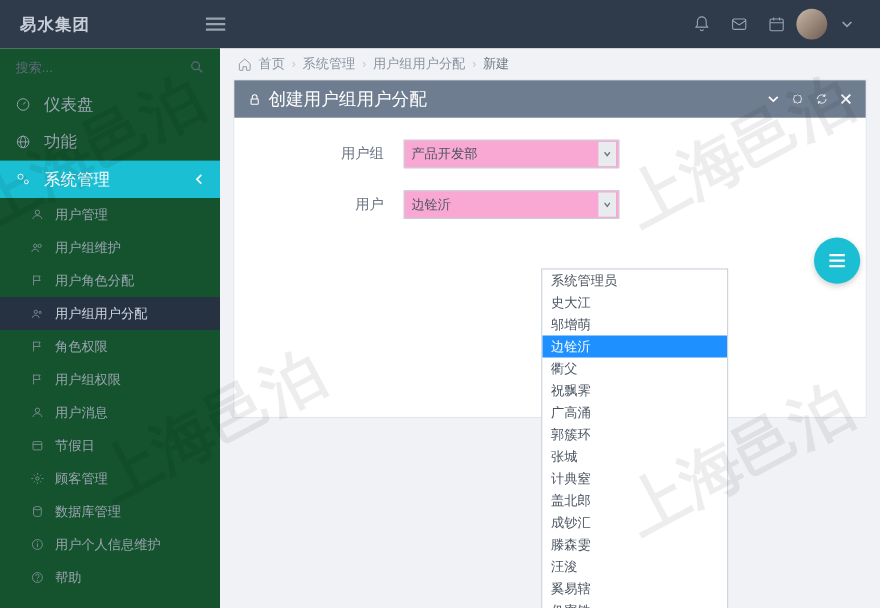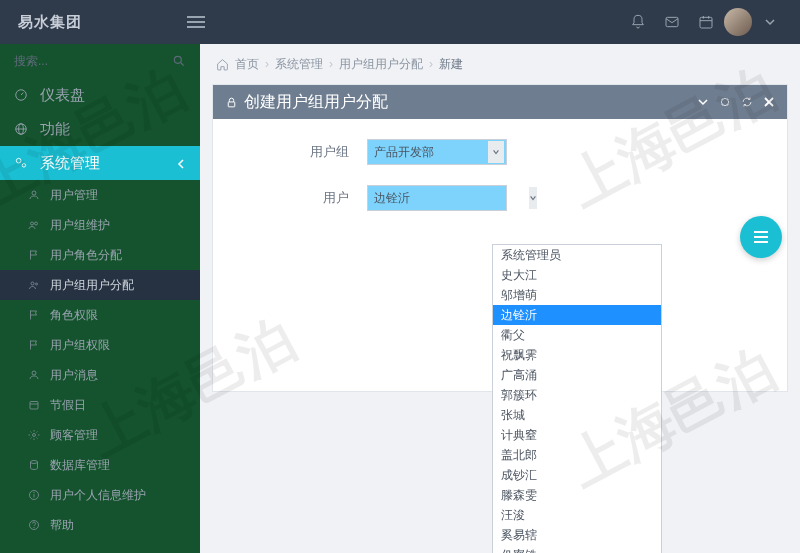--- a/index.html
+++ b/index.html
@@ -41,37 +41,37 @@
 .menu-item.active { background: #1bbfd3; color: #fff; }
 .menu-item.active .micon svg, .menu-item.active .chev svg { stroke: #fff; }
 
 .sub-item { display: flex; align-items: center; height: 30px; padding-left: 28px; padding-right: 14px; font-size: 12px; cursor: pointer; text-align: center; }
 .sub-item .sicon { width: 16px; margin-right: 6px; display:flex; align-items:center; }
 .sub-item .sicon svg { stroke: #8a94a2; fill: none; }
 .sub-item.sel { background: #263241; color: #d0d7e0; }
 
 
 .main { flex:1; background: #f0f2f5; position: relative; overflow: hidden; }
-.breadcrumb { height: 40px; display: flex; align-items: center; padding: 0 16px; font-size: 12px; color: #8a94a2; gap: 6px; }
+.breadcrumb { height: 28px; display: flex; align-items: center; padding: 0 16px; font-size: 12px; color: #8a94a2; gap: 6px; }
 .breadcrumb svg { stroke: #8a94a2; fill:none; }
 .breadcrumb .sep { color: #c2c9d2; }
 .breadcrumb .cur { color: #6f7a89; }
 
 .panel { margin: 0 12px; background: #fff; border: 1px solid #e1e6ec; }
 .panel-head { background: #6f7d90; color: #fff; height: 34px; display: flex; align-items: center; padding: 0 12px; font-size: 16px; }
 .panel-head .hicon { margin-right: 6px; display:flex; }
 .panel-head .hicon svg { stroke:#fff; fill:none; }
 .panel-actions { margin-left:auto; display:flex; gap:10px; }
 .panel-actions span { cursor:pointer; display:flex; }
 .panel-actions svg { stroke:#fff; fill:none; }
 
 .panel-body { padding: 20px 24px 160px 24px; }
 .form-row { display: flex; align-items: center; margin-bottom: 20px; }
 .form-label { width: 130px; text-align: right; padding-right: 18px; color: #6b7585; font-size: 13px; }
-.select-box { width: 140px; height: 26px; border: 1px solid #c9d0d9; background: #7dd3fc; display: flex; align-items: center; padding: 0 6px; font-size: 12px; color: #4a5360; cursor:pointer; position:relative; }
+.select-box { width: 196px; height: 26px; border: 1px solid #c9d0d9; background: #f9a8d4; display: flex; align-items: center; padding: 0 6px; font-size: 12px; color: #4a5360; cursor:pointer; position:relative; }
 .select-box .sel-chev { margin-left:auto; width:16px; height:22px; background:#e9ecef; display:flex; align-items:center; justify-content:center; margin-right:-4px; }
 .select-box .sel-chev svg { stroke:#6b7585; }
 .select-box input { border:none; outline:none; flex:1; font-size:12px; color:#4a5360; font-family:inherit; background:transparent; }
 
 
 .dropdown { position: absolute; top: 200px; left: 292px; width: 170px; max-height: 330px; overflow-y:auto; border:1px solid #c9d0d9; background:#fff; z-index: 200; }
 .dropdown .opt { height: 20px; padding: 0 8px; font-size: 12px; color:#4a5360; display:flex; align-items:center; cursor:pointer; }
 .dropdown .opt.hl { background:#1e90ff; color:#fff; }
 
 

